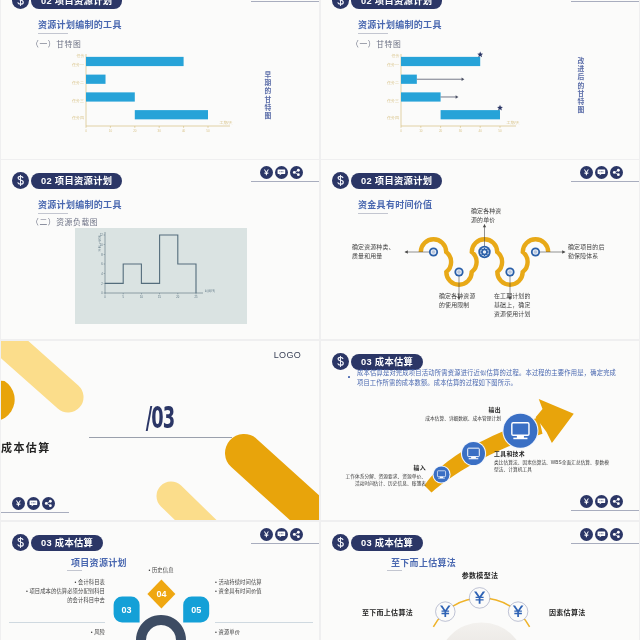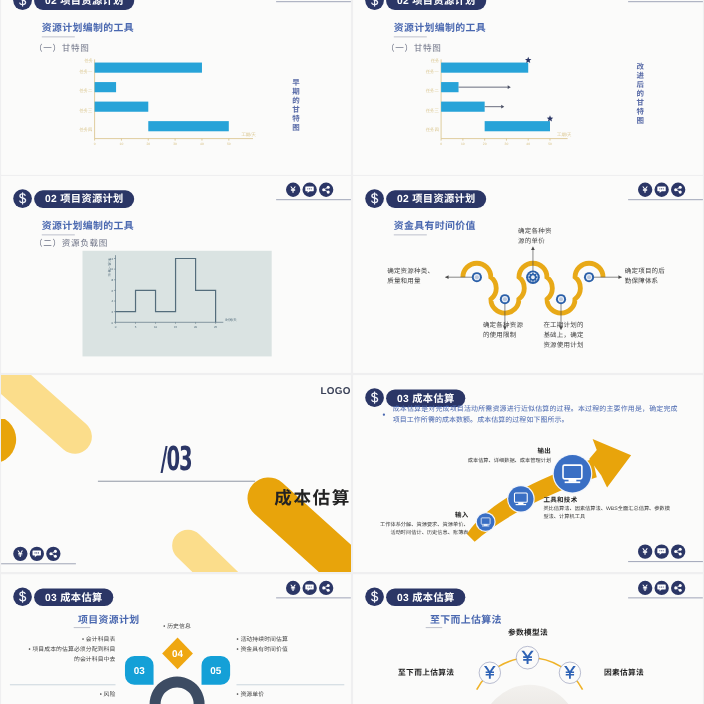--- a/index.html
+++ b/index.html
@@ -21,26 +21,26 @@
 
   .sub-title{position:absolute;font-size:9px;font-weight:700;color:#4a68b0;letter-spacing:.3px;white-space:nowrap;}
   .sub-rule{position:absolute;height:1.4px;background:#c3c6d0;}
   .sub2{position:absolute;font-size:7.8px;color:#6d7285;letter-spacing:.6px;white-space:nowrap;}
   .vert{position:absolute;writing-mode:vertical-rl;font-size:6.8px;color:#5b6da8;letter-spacing:1.4px;font-weight:600;}
   svg{display:block;overflow:visible}
   .ic svg{position:absolute;left:8.5%;top:8.5%;width:83%;height:83%}
   .wlab{position:absolute;font-size:5.9px;line-height:8.8px;color:#444;white-space:pre-line;letter-spacing:.2px;}
 
   
-  .s5logo{position:absolute;right:0;top:9px;font-size:9px;font-weight:700;color:#3b4258;letter-spacing:.3px;}
+  .s5logo{position:absolute;right:18px;top:9px;font-size:9px;font-weight:400;color:#3b4258;letter-spacing:.3px;}
   .s5num{position:absolute;left:0;right:0;top:62px;text-align:center;font-size:30px;font-weight:700;
          color:#2b3666;font-family:"DejaVu Sans Condensed","DejaVu Sans",sans-serif;letter-spacing:-1.5px;line-height:30px;
          transform:scaleX(.66);transform-origin:50% 0;}
   .s5rule{position:absolute;left:88px;top:96px;width:143px;height:1px;background:#9aa0ac;}
-  .s5title{position:absolute;left:0;right:0;top:98px;text-align:right;font-size:16px;font-weight:700;color:#232323;letter-spacing:1.4px;}
+  .s5title{position:absolute;left:0;right:0;top:98px;text-align:left;font-size:11px;font-weight:700;color:#232323;letter-spacing:1.4px;}
   .s5icons{position:absolute;left:11px;top:156px;display:flex;gap:2px;}
   .s5foot{position:absolute;left:0px;top:171px;width:68px;height:1px;background:#a8adbe;}
 
   
   .s6bullet{position:absolute;left:27px;top:35px;width:1.7px;height:1.7px;border-radius:50%;background:#4a68b0;}
   .s6body{position:absolute;left:36px;top:27px;width:259px;font-size:6.3px;line-height:9.5px;color:#4a68b0;letter-spacing:.1px;text-align:justify;}
   .st{position:absolute;text-align:center;}
   .st-t{font-size:5.9px;font-weight:700;color:#1f1f1f;letter-spacing:.3px;}
   .st-d{font-size:4.7px;line-height:6.8px;color:#3a3a3a;white-space:pre-line;margin-top:1.8px;letter-spacing:.05px;}
 

